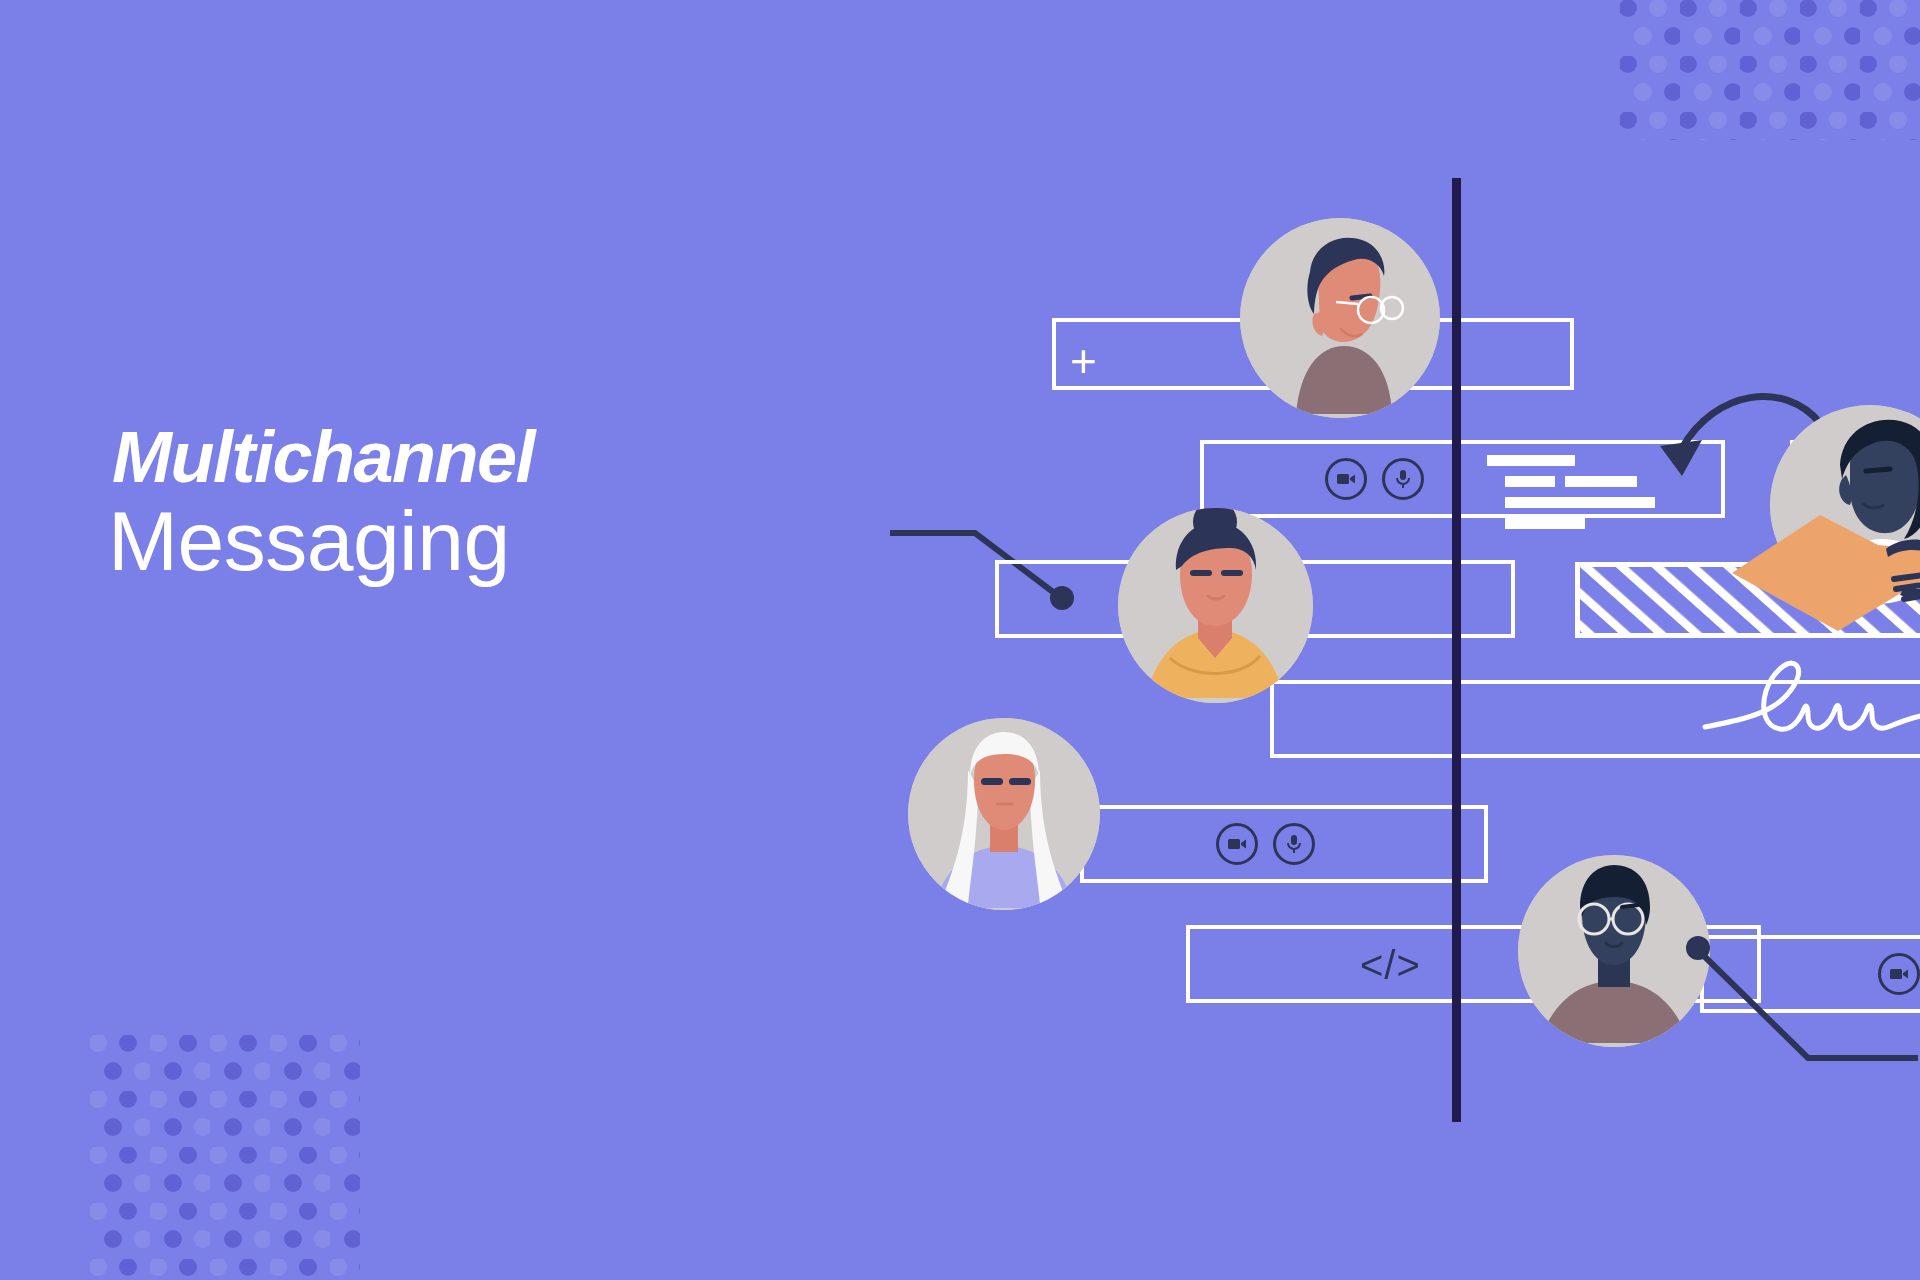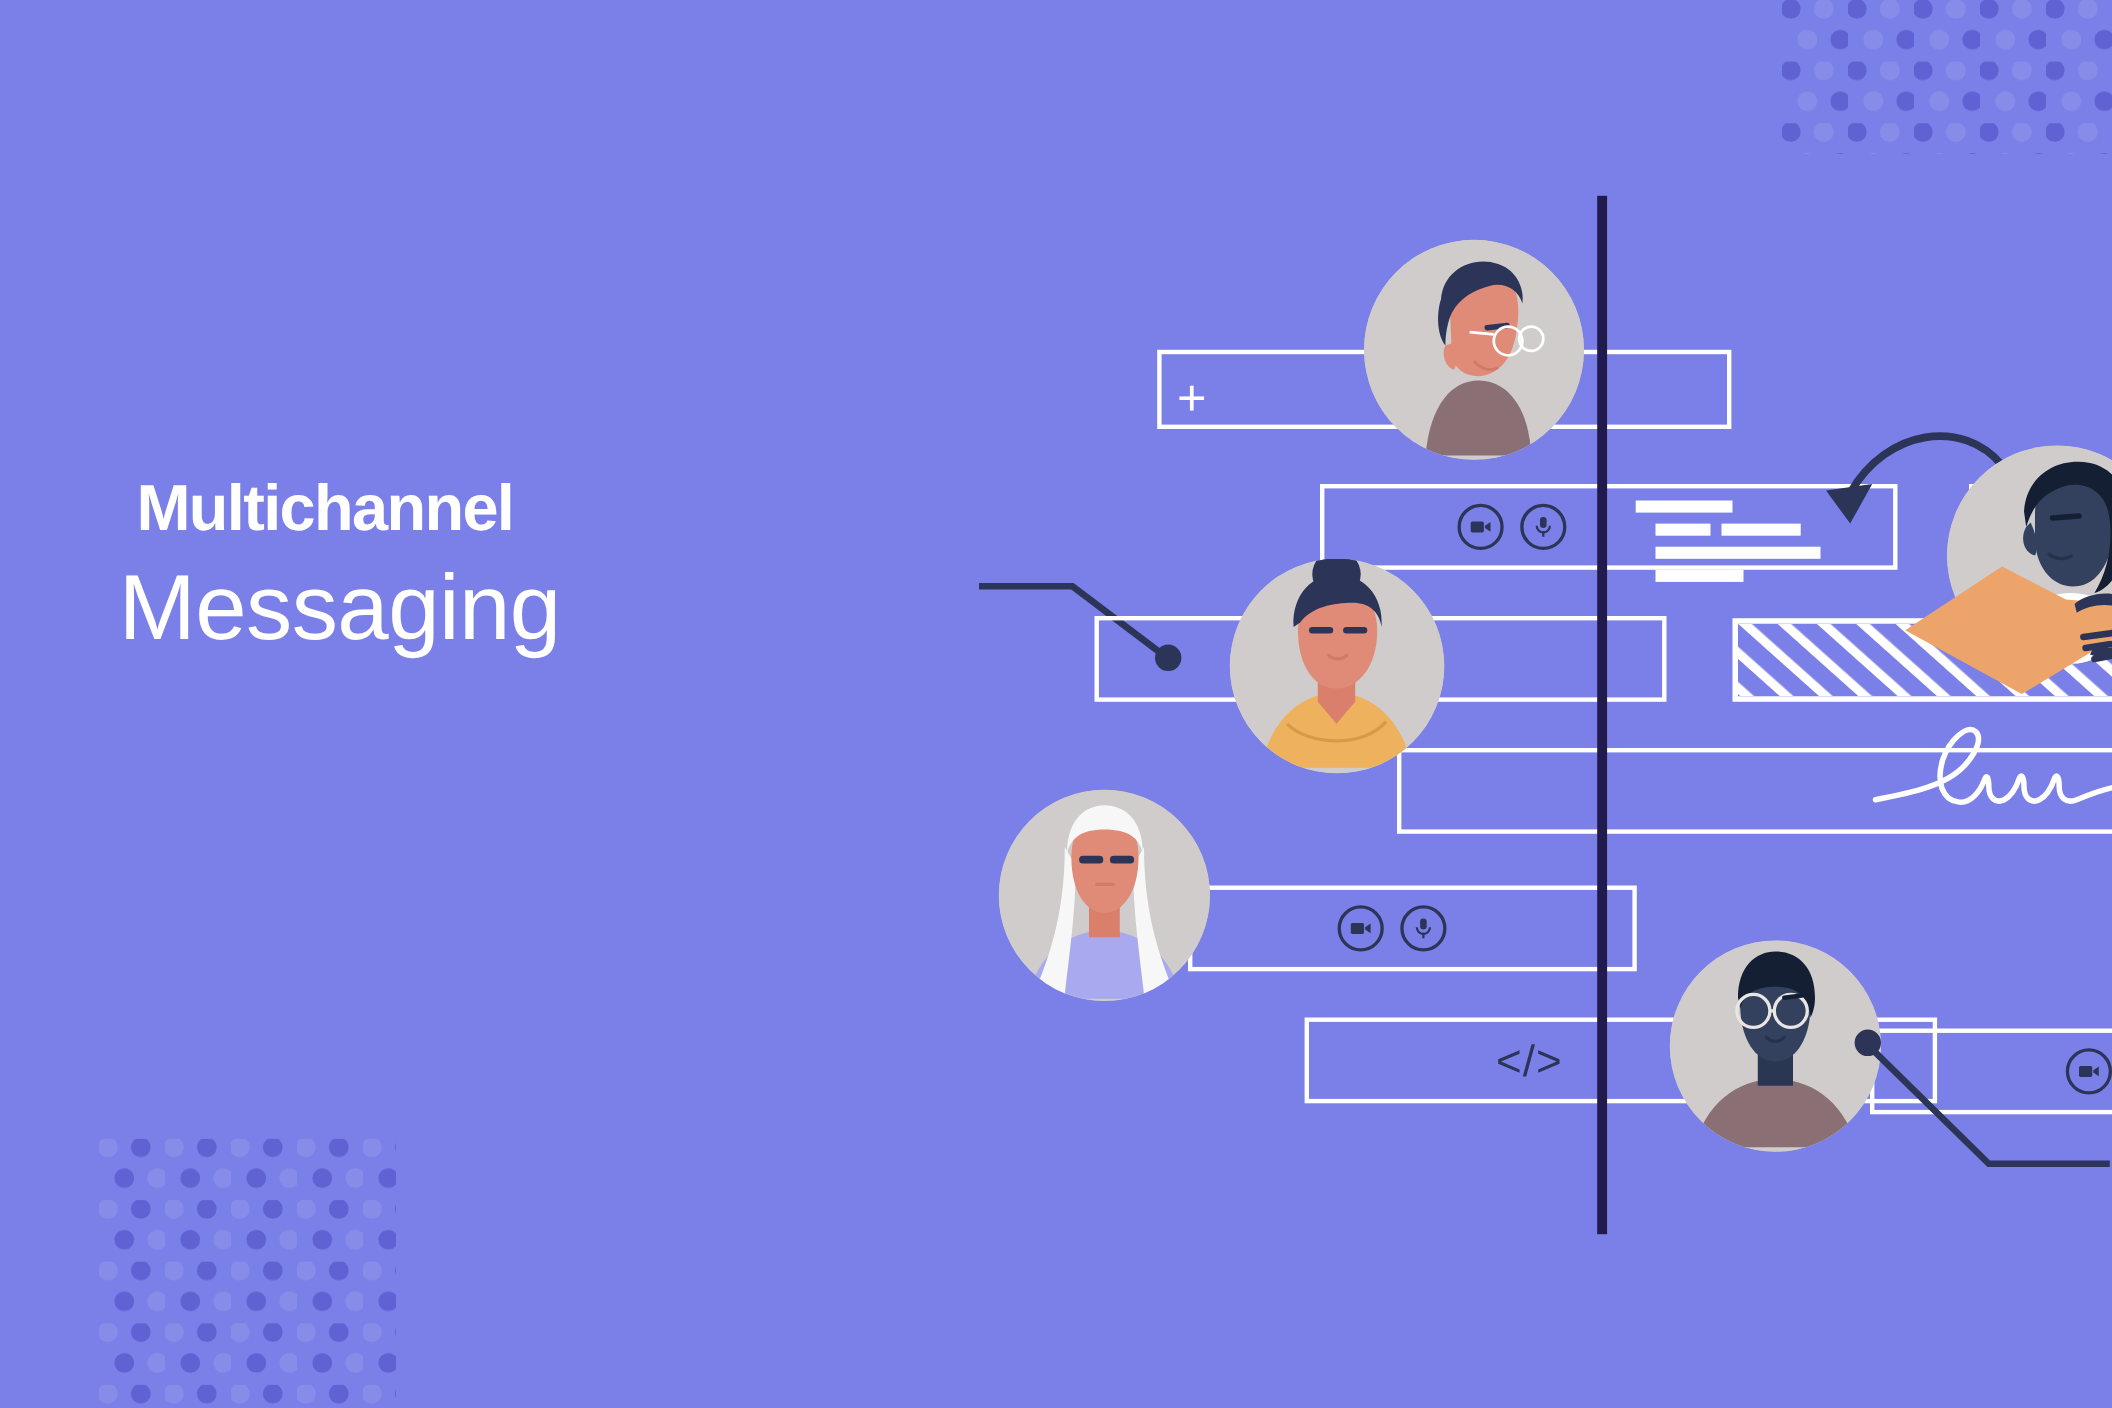--- a/index.html
+++ b/index.html
@@ -14,22 +14,22 @@
   
   .dots{position:absolute;}
   .dots svg{display:block;}
 
   
   .title-block{
     position:absolute;left:108px;top:418px;width:640px;
     color:#ffffff;
   }
   .t-line1{
-    font-size:59px;line-height:0.98;font-weight:700;letter-spacing:-1.5px;
-    margin:16px;white-space:nowrap;
+    font-size:72px;line-height:0.98;font-weight:700;letter-spacing:-1.5px;
+    margin:4px;white-space:nowrap;font-style:italic;
   }
   .t-line2,.t-line3{
     font-size:84px;line-height:1.05;font-weight:300;letter-spacing:-0.5px;
     margin:0;white-space:nowrap;
   }
 
   
   .bar{position:absolute;border:4px solid #ffffff;box-sizing:border-box;}
 
   

